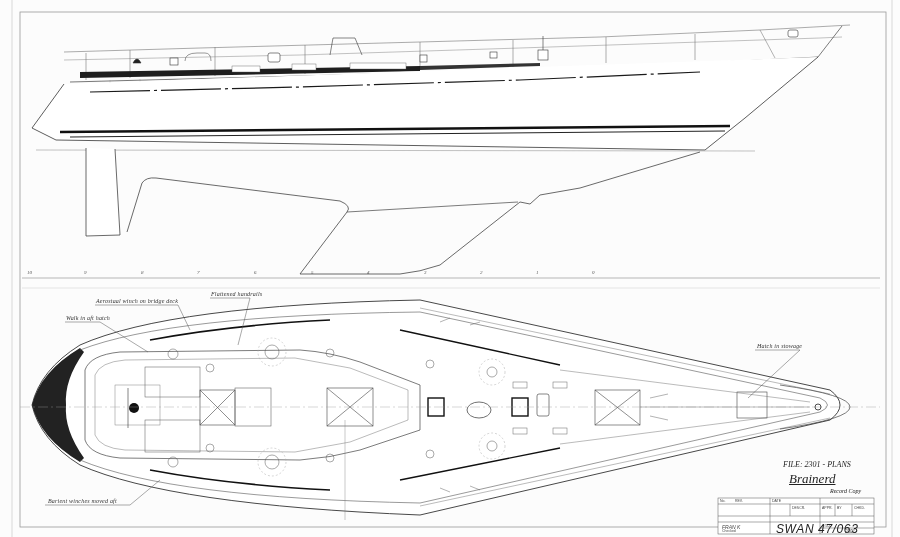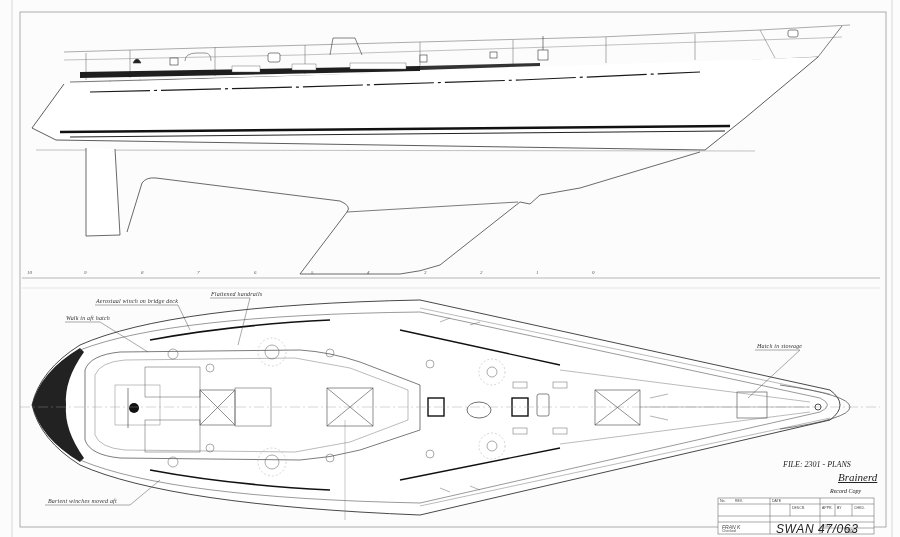--- a/index.html
+++ b/index.html
@@ -232,21 +232,21 @@
   <span class="station" style="left:592px;top:270px">0</span>
 </div>
 
 <span class="note" style="left:96px;top:298px">Aerostaal winch on bridge deck</span>
 <span class="note" style="left:211px;top:291px">Flattened handrails</span>
 <span class="note" style="left:66px;top:315px">Walk in aft hatch</span>
 <span class="note" style="left:48px;top:498px">Barient winches moved aft</span>
 <span class="note" style="left:757px;top:343px">Hatch in stowage</span>
 
 <span class="hand" style="left:783px;top:460px;font-size:8px;">FILE: 2301 - PLANS</span>
-<span class="hand" style="left:838px;top:471px;font-size:11px;text-decoration:underline;">Brainerd</span>
+<span class="hand" style="left:789px;top:471px;font-size:13px;text-decoration:underline;">Brainerd</span>
 <span class="hand" style="left:830px;top:488px;font-size:6px;">Record Copy</span>
 
 <span class="tb-cell" style="left:720px;top:499px">No.</span>
 <span class="tb-cell" style="left:735px;top:499px">REV.</span>
 <span class="tb-cell" style="left:772px;top:499px">DATE</span>
 <span class="tb-cell" style="left:792px;top:506px">DESCR.</span>
 <span class="tb-cell" style="left:822px;top:506px">APPR.</span>
 <span class="tb-cell" style="left:837px;top:506px">BY</span>
 <span class="tb-cell" style="left:854px;top:506px">CHKD.</span>
 <span class="tb-cell" style="left:722px;top:524px;font-size:5px;font-style:italic;">FRAN K</span>

